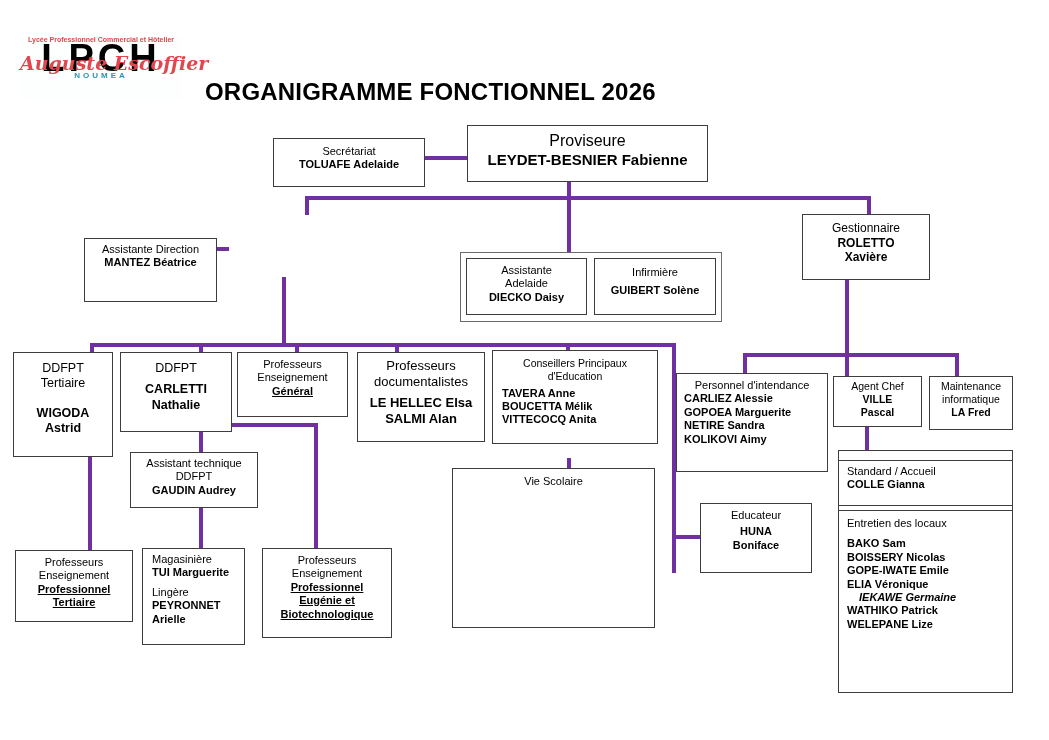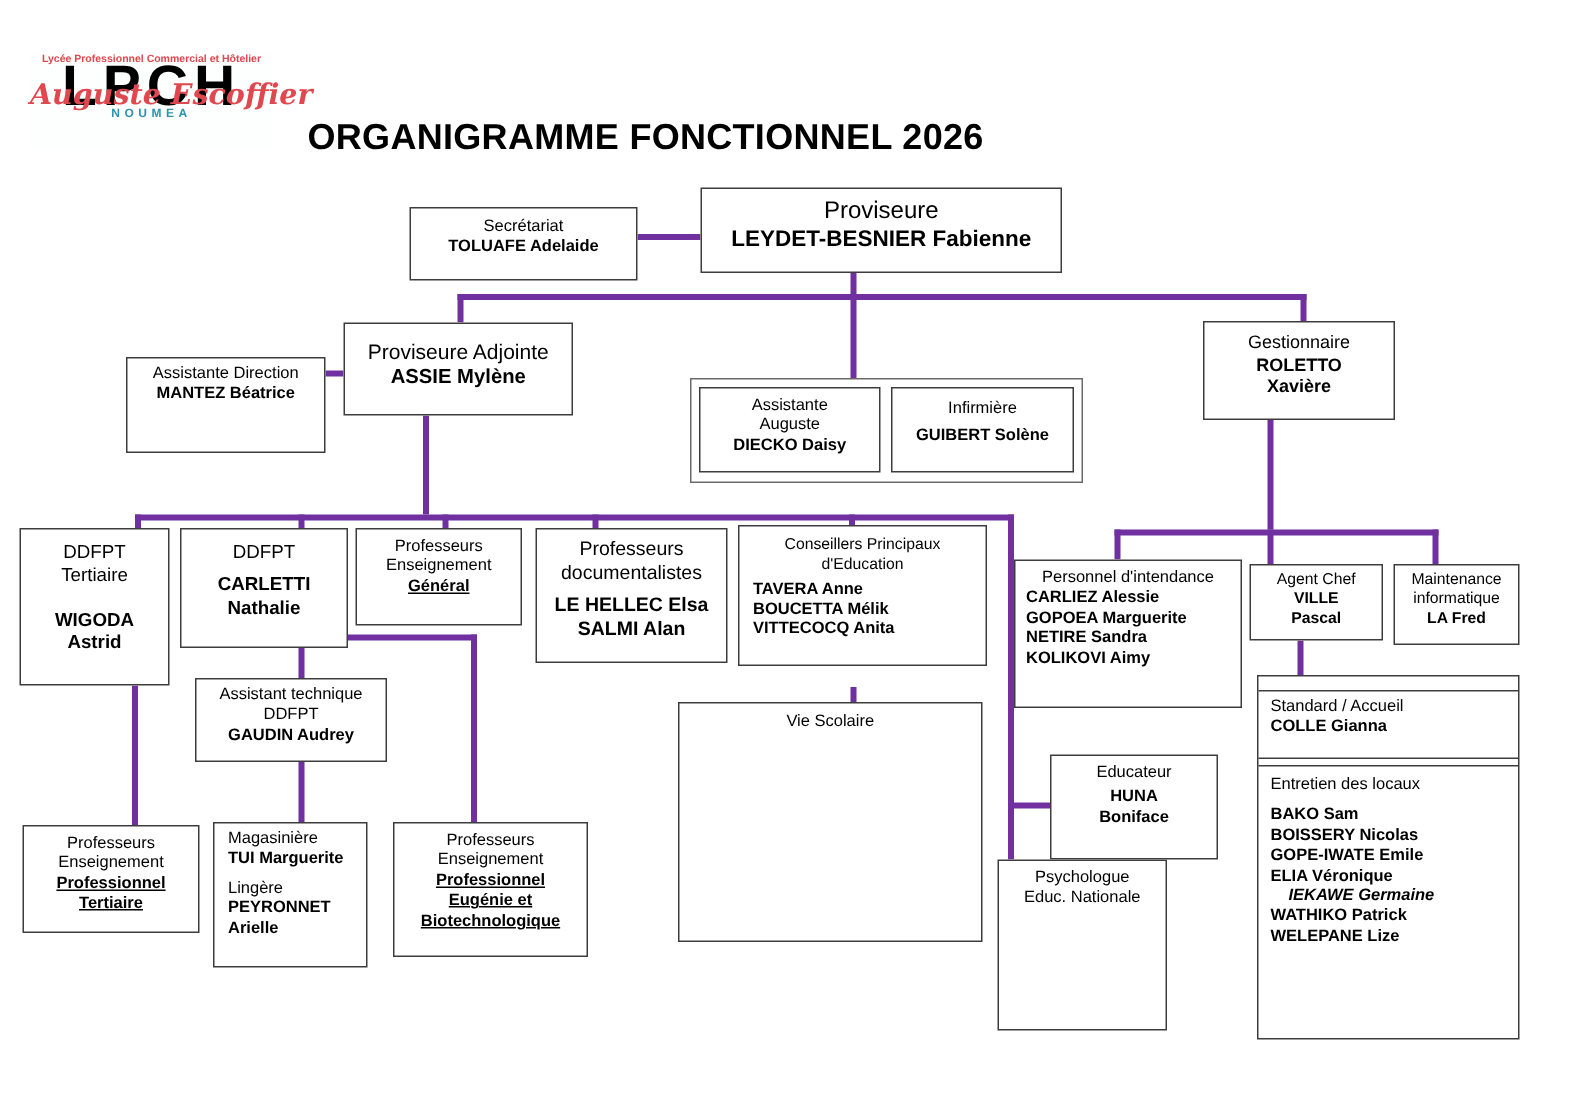--- a/index.html
+++ b/index.html
@@ -84,29 +84,25 @@
   <div class="box" style="left:467px;top:125px;width:241px;height:57px;padding-top:5px">
     <div style="font-size:16px">Proviseure</div>
     <div class="b" style="font-size:15px">LEYDET-BESNIER Fabienne</div>
   </div>
 
   <div class="box" style="left:84px;top:238px;width:133px;height:64px;padding-top:4px">
     <div>Assistante Direction</div>
     <div class="b">MANTEZ Béatrice</div>
   </div>
 
-  <div class="box" style="left:229px;top:215px;width:153px;height:62px;padding-top:10px">
-    <div style="font-size:14px">Proviseure Adjointe</div>
-    <div class="b" style="font-size:13.5px">ASSIE Mylène</div>
-  </div>
 
   <div class="box" style="left:460px;top:252px;width:262px;height:70px;border-color:#6b6b6b">
     <div class="box" style="left:5px;top:5px;width:121px;height:57px;padding-top:5px">
       <div>Assistante</div>
-      <div>Auguste</div>
+      <div>Adelaide</div>
       <div class="b">DIECKO Daisy</div>
     </div>
     <div class="box" style="left:133px;top:5px;width:122px;height:57px;padding-top:7px">
       <div>Infirmière</div>
       <div class="sp" style="height:5px"></div>
       <div class="b">GUIBERT Solène</div>
     </div>
   </div>
 
   <div class="box" style="left:802px;top:214px;width:128px;height:66px;padding-top:6px;font-size:12px">
@@ -188,24 +184,20 @@
     <div class="sp" style="height:12px"></div>
   </div>
 
   <div class="box" style="left:700px;top:503px;width:112px;height:70px;padding-top:5px">
     <div>Educateur</div>
     <div class="sp" style="height:3px"></div>
     <div class="b">HUNA</div>
     <div class="b">Boniface</div>
   </div>
 
-  <div class="box" style="left:665px;top:573px;width:113px;height:114px;padding-top:5px">
-    <div>Psychologue</div>
-    <div>Educ. Nationale</div>
-  </div>
 
   <div class="box" style="left:15px;top:550px;width:118px;height:72px;padding-top:5px">
     <div>Professeurs</div>
     <div>Enseignement</div>
     <div class="bu">Professionnel</div>
     <div class="bu">Tertiaire</div>
   </div>
 
   <div class="box left" style="left:142px;top:548px;width:103px;height:97px;padding:4px 0 0 9px">
     <div>Magasinière</div>

